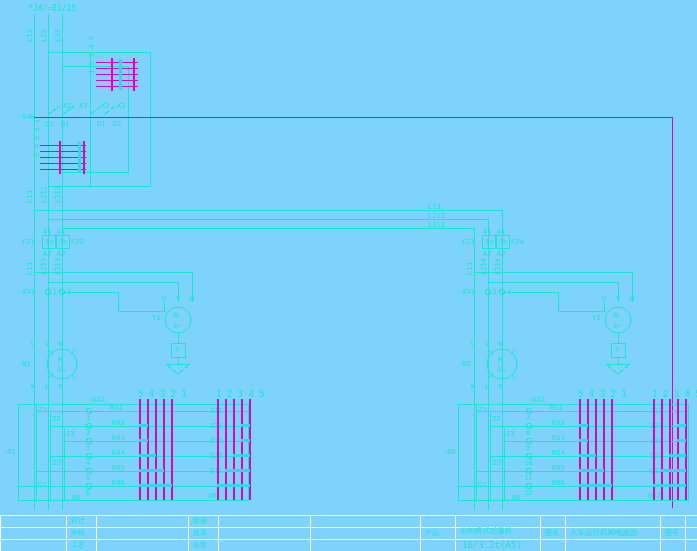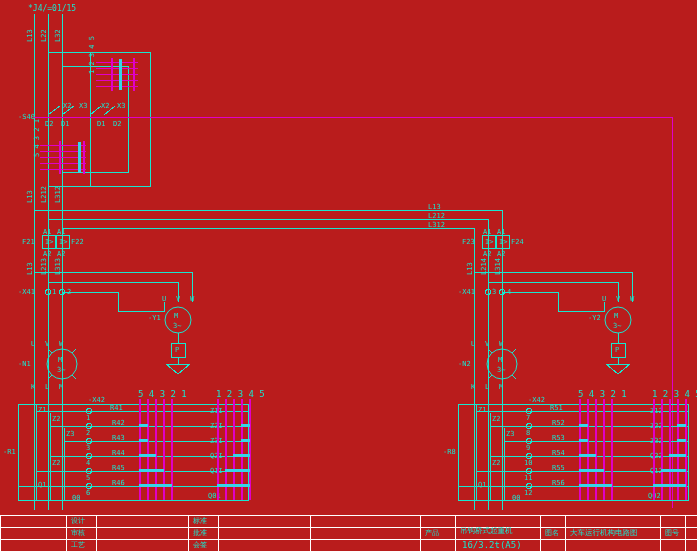--- a/index.html
+++ b/index.html
@@ -1,19 +1,19 @@
 <!DOCTYPE html>
 <html><head>
 <meta charset="utf-8">
 <title>CAD Electrical Schematic</title>
 <style>
   html,body{margin:0;padding:0;background:#000;}
   body{width:697px;height:551px;overflow:hidden;
        font-family:"DejaVu Sans Mono","Liberation Mono",monospace;}
-  #stage{position:relative;width:697px;height:551px;background:#b91c1c;}
+  #stage{position:relative;width:697px;height:551px;background:#7dd3fc;}
   svg#sch{position:absolute;left:0;top:0;width:697px;height:551px;display:block;}
   text{font-family:"DejaVu Sans Mono","Liberation Mono",monospace;
        font-size:8px;fill:#00e5d0;dominant-baseline:middle;}
   .lbl{font-size:8px;fill:#19e6cf;}
   .lblsm{font-size:7px;fill:#19e6cf;}
   .lblcn{font-family:"DejaVu Sans","Liberation Sans",sans-serif;font-size:7px;fill:#19e6cf;}
   .lblcnb{font-family:"DejaVu Sans","Liberation Sans",sans-serif;font-size:7.5px;fill:#19e6cf;}
   .num{font-size:9px;fill:#19e6cf;}
   .w{fill:none;stroke:#19e6cf;stroke-width:1;shape-rendering:crispEdges;}
   .w2{fill:none;stroke:#19e6cf;stroke-width:1;}

